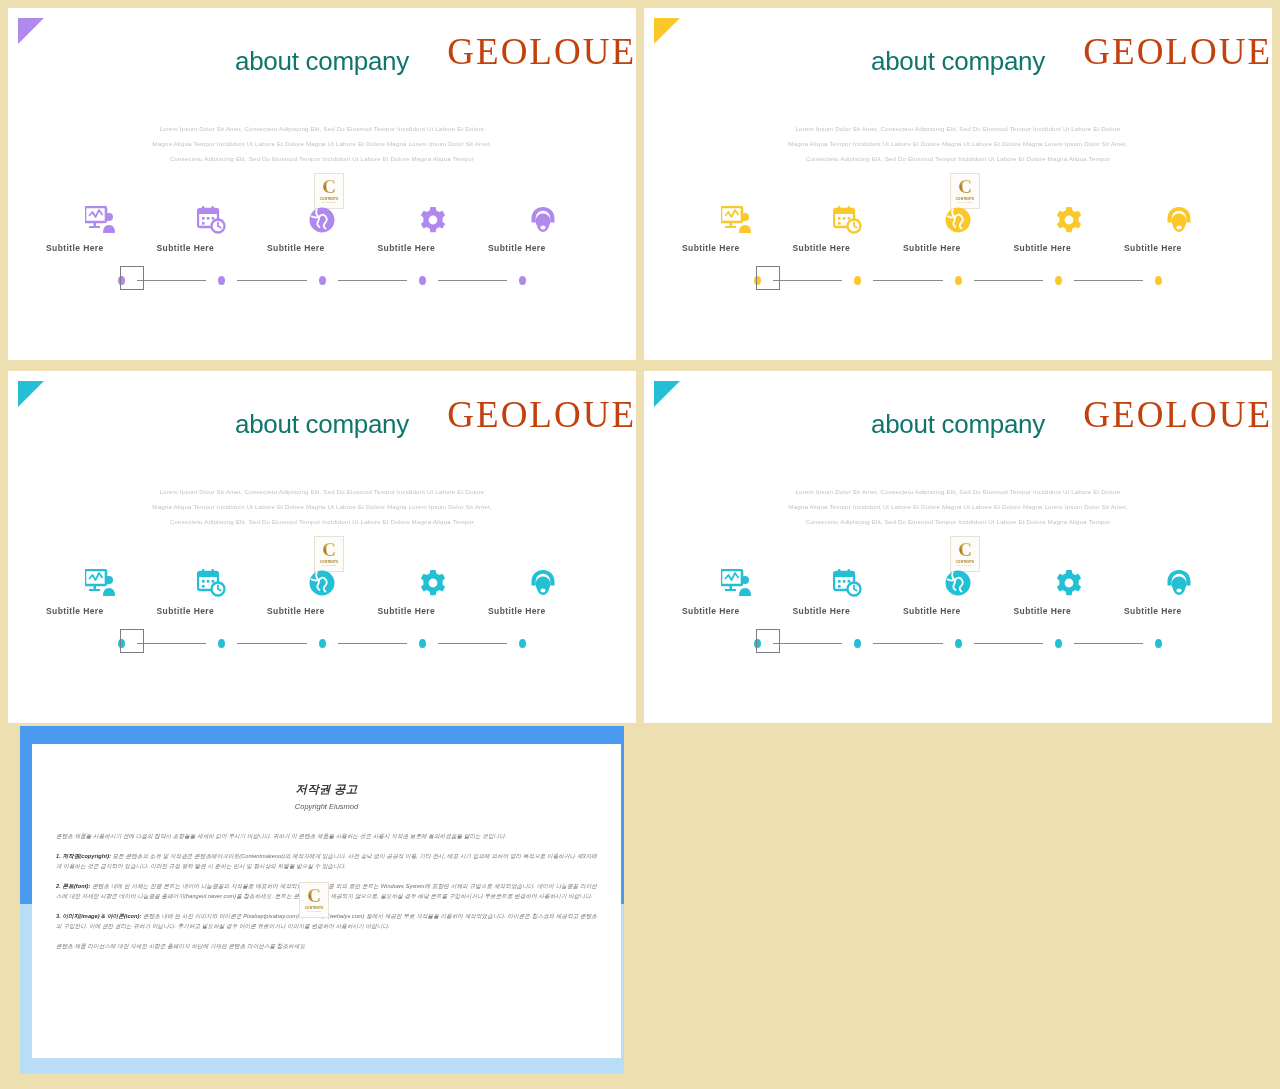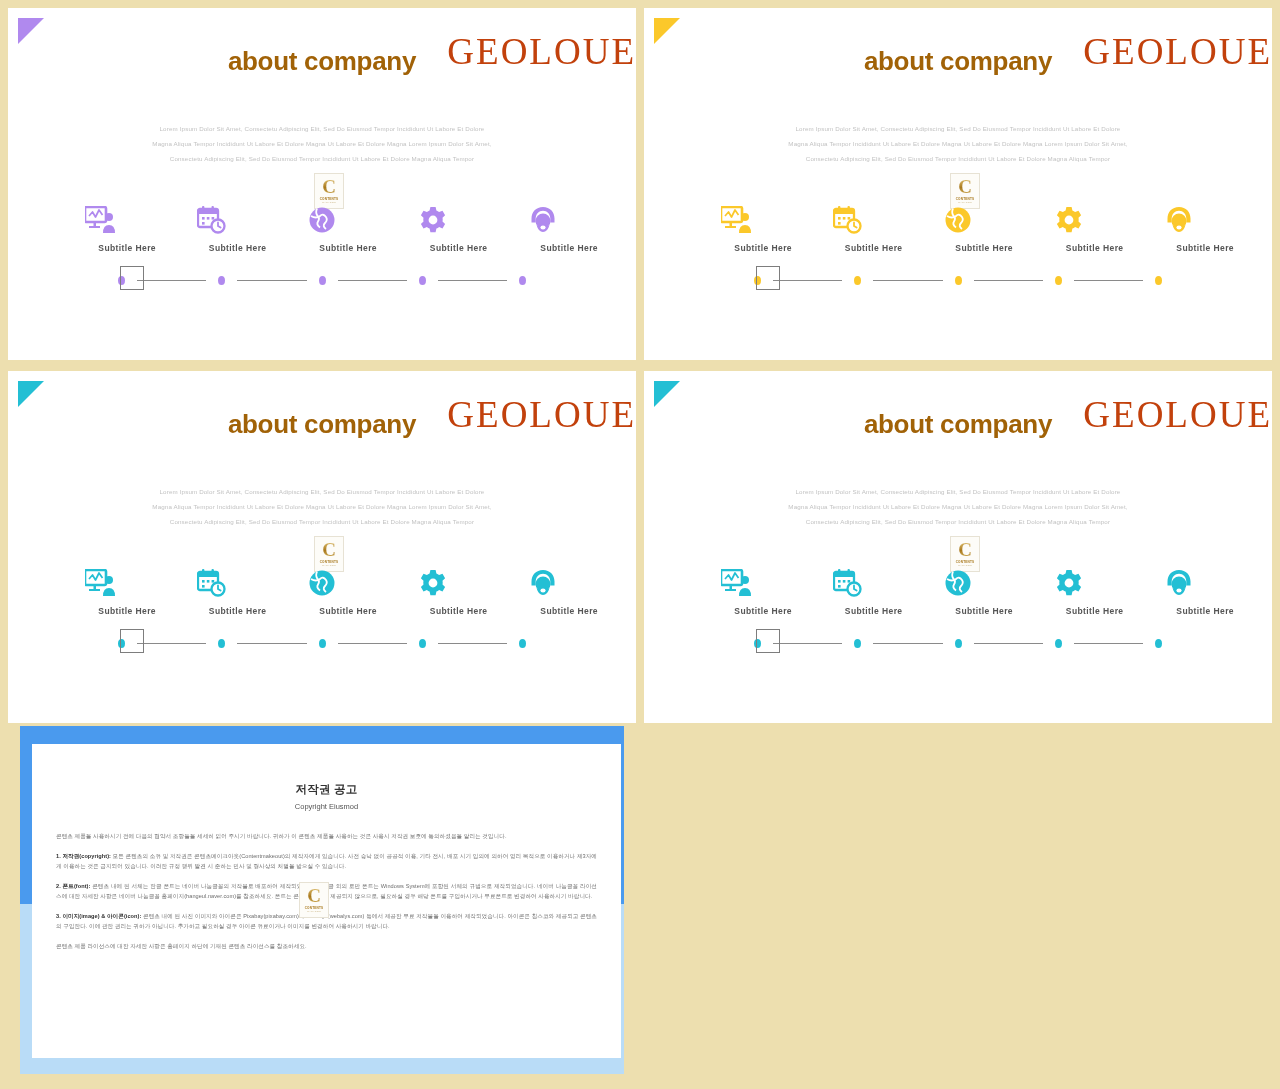--- a/index.html
+++ b/index.html
@@ -57,22 +57,22 @@
     margin-left: 35px;
   }
 
   .slide-title {
     position: absolute;
     left: 0;
     right: 0;
     top: 38px;
     text-align: center;
     font-size: 26px;
-    font-weight: bold;
-    color: #a16207;
+    font-weight: normal;
+    color: #0f766e;
     letter-spacing: -0.3px;
   }
 
   .body-copy {
     position: absolute;
     left: 60px;
     right: 60px;
     top: 113px;
     text-align: center;
     font-size: 6.2px;
@@ -87,21 +87,21 @@
     position: absolute;
     left: 38px;
     right: 38px;
     top: 192px;
     display: flex;
     justify-content: space-between;
     align-items: flex-end;
   }
   .icon-cell {
     width: 110px;
-    text-align: right;
+    text-align: left;
   }
   .icon-glyph {
     height: 34px;
     display: flex;
     align-items: flex-end;
     justify-content: center;
   }
   .icon-glyph svg { display: block; }
   .icon-caption {
     margin-top: 9px;
@@ -203,20 +203,21 @@
   .cr-frame-bot {
     position: absolute;
     left: 12px; top: 178px; width: 604px; height: 170px;
     background: #b9dcf7;
   }
   .cr-sheet {
     position: absolute;
     left: 24px; top: 18px;
     width: 589px; height: 314px;
     background: #ffffff;
+    font-style: italic;
   }
   .cr-h1 {
     margin: 38px 0 0 0;
     text-align: center;
     font-size: 11.5px;
     font-weight: bold;
     color: #333333;
     letter-spacing: 0.2px;
   }
   .cr-h2 {

